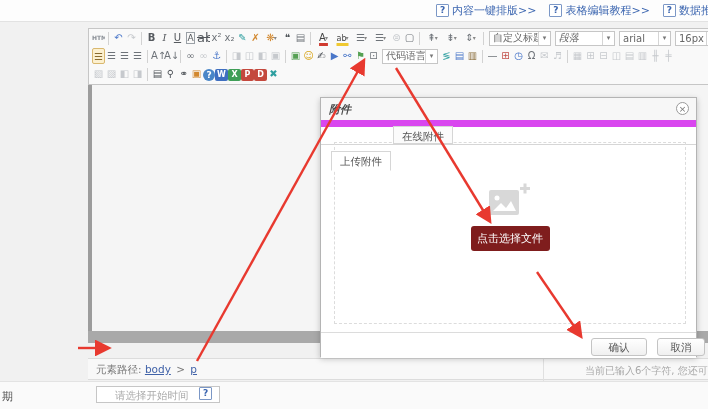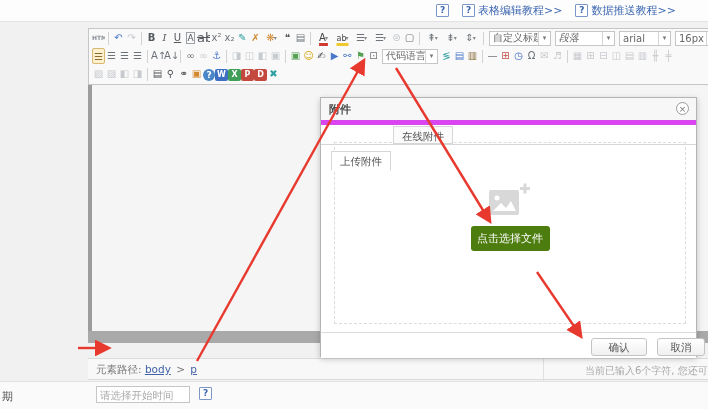--- a/index.html
+++ b/index.html
@@ -49,50 +49,51 @@
   
   .statusbar{position:absolute;left:88px;top:358px;width:622px;height:22px;background:#f8f8f8;border-top:1px solid #dcdcdc;border-bottom:1px solid #dcdcdc;box-sizing:border-box;}
   .pathline{position:absolute;left:8px;top:4px;font-size:10.5px;color:#777;}
   .pathlink{color:#4062a8;text-decoration:underline;cursor:pointer;}
   .pathsep{color:#777;margin:0 2px;}
   .sdivider{position:absolute;left:455px;top:0;width:1px;height:22px;background:#e0e0e0;}
   .charcount{position:absolute;left:497px;top:5px;font-size:10px;color:#a9a9a9;white-space:nowrap;}
   
   .formrow{position:absolute;left:0;top:381px;width:708px;height:28px;background:#fafafa;border-top:1px solid #e3e3e3;box-sizing:border-box;}
   .formlabel{position:absolute;left:2px;top:7px;font-size:11px;color:#555;}
-  .forminput{position:absolute;left:96px;top:4px;width:86px;height:15px;border:1px solid #c6c6c6;background:#fff;font-size:10.5px;color:#555;padding:0 3px;font-family:inherit;}
+  .forminput{position:absolute;left:96px;top:4px;width:86px;height:15px;border:1px solid #c6c6c6;background:#fff;font-size:10.5px;color:#555;padding:0 18px;font-family:inherit;}
   .forminput::placeholder{color:#ababab;}
   .form-q{position:absolute;left:199px;top:5px;}
   
   .dialog{position:absolute;left:320px;top:97px;width:377px;height:260px;background:#fff;border:1px solid #b4b4b4;box-shadow:0 2px 6px rgba(0,0,0,.22);z-index:50;box-sizing:border-box;}
-  .dtitlebar{height:22px;background:#f7f7f7;border-bottom:5px solid #d946ef;position:relative;}
+  .dtitlebar{height:22px;background:#f7f7f7;border-bottom:7px solid #d946ef;position:relative;font-style:italic;}
   .dtitle{position:absolute;left:8px;top:4px;font-size:11px;font-weight:bold;color:#494949;}
   .dclose{position:absolute;right:7px;top:4px;width:13px;height:13px;border:1px solid #9a9a9a;border-radius:50%;color:#777;font-size:9px;line-height:12px;text-align:center;cursor:pointer;background:#fff;box-sizing:border-box;}
   .dtabs{position:absolute;left:10px;top:28px;height:19px;display:flex;}
   .dtabline{position:absolute;left:0;top:46px;width:375px;height:1px;background:#d6d6d6;}
   .dtab{height:18px;line-height:18px;padding:0 8px;font-size:10.5px;color:#555;background:#fbfbfb;border:1px solid #d6d6d6;margin-right:2px;cursor:pointer;position:relative;z-index:2;box-sizing:border-box;}
   .dtab.active{background:#fff;border-bottom-color:#fff;height:20px;margin-top:25px;}
   .dashbox{position:absolute;left:13px;top:44px;width:352px;height:182px;border:1px dashed #dcdcdc;box-sizing:border-box;text-align:center;}
   .ph-icon{margin-top:40px;}
-  .upload-btn{display:inline-block;margin-top:5px;width:79px;height:25px;line-height:25px;background:#4d7c0f;color:#fff;font-size:11px;text-align:center;border-radius:3px;cursor:pointer;}
+  .upload-btn{display:inline-block;margin-top:5px;width:79px;height:25px;line-height:25px;background:#7f1d1d;color:#fff;font-size:11px;text-align:center;border-radius:3px;cursor:pointer;}
   .dfooter{position:absolute;left:0;top:234px;width:375px;height:25px;border-top:1px solid #dcdcdc;background:#fff;}
   .dbtn{position:absolute;top:5px;height:18px;line-height:16px;text-align:center;font-size:10.5px;color:#555;
     border:1px solid #c4c4c4;border-radius:3px;background:linear-gradient(#ffffff,#f0f0f0);cursor:pointer;box-sizing:border-box;margin-left:23px;}
   .dbtn.ok{left:247px;width:56px;}
   .dbtn.no{left:313px;width:48px;}
   
   .arrows{position:absolute;left:0;top:0;width:708px;height:409px;z-index:100;pointer-events:none;}
 </style>
 </head>
 <body>
 
 <div class="topbar">
   <div class="topbar-links">
       <span class="tblink">
         <span class="qicon">?</span>
+        <span>内容一键排版&gt;&gt;</span>
       </span>
       <span class="tblink">
         <span class="qicon">?</span>
         <span>表格编辑教程&gt;&gt;</span>
       </span>
       <span class="tblink">
         <span class="qicon">?</span>
         <span>数据推送教程&gt;&gt;</span>
       </span>
     </div>

